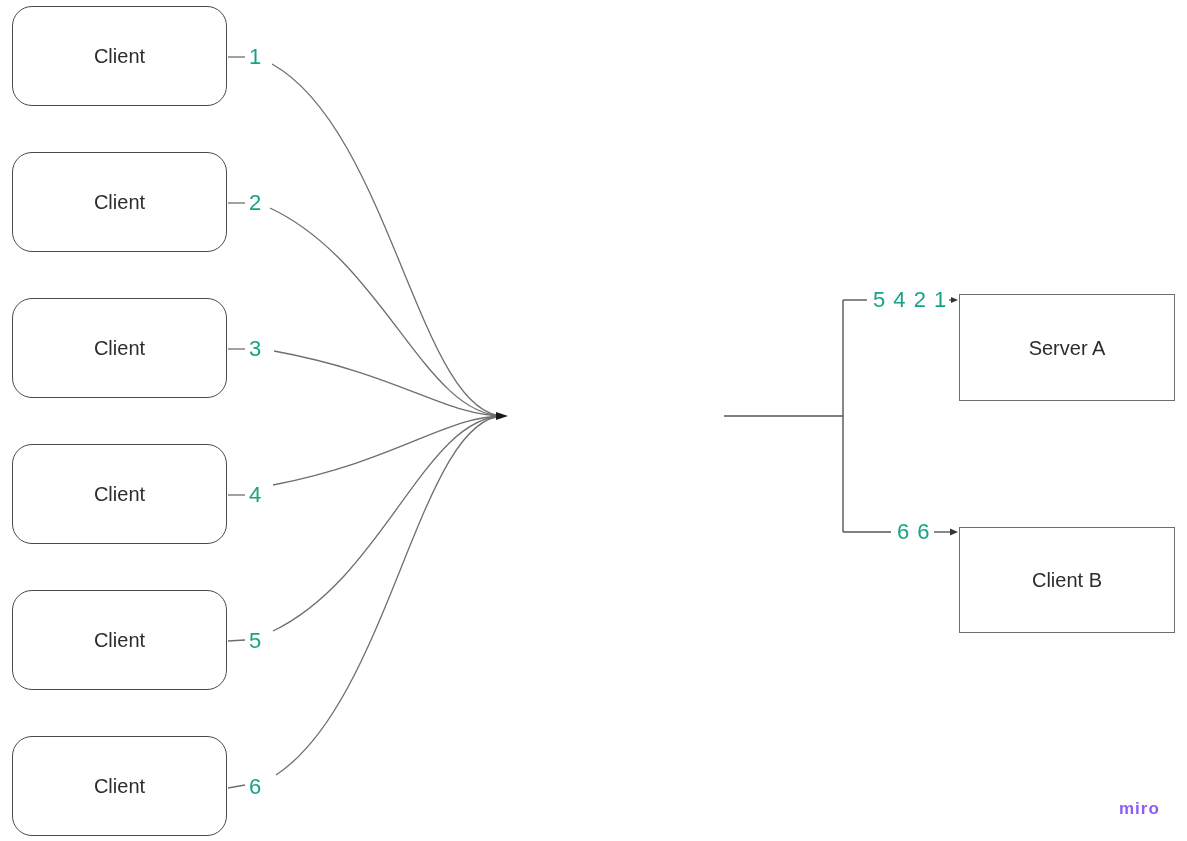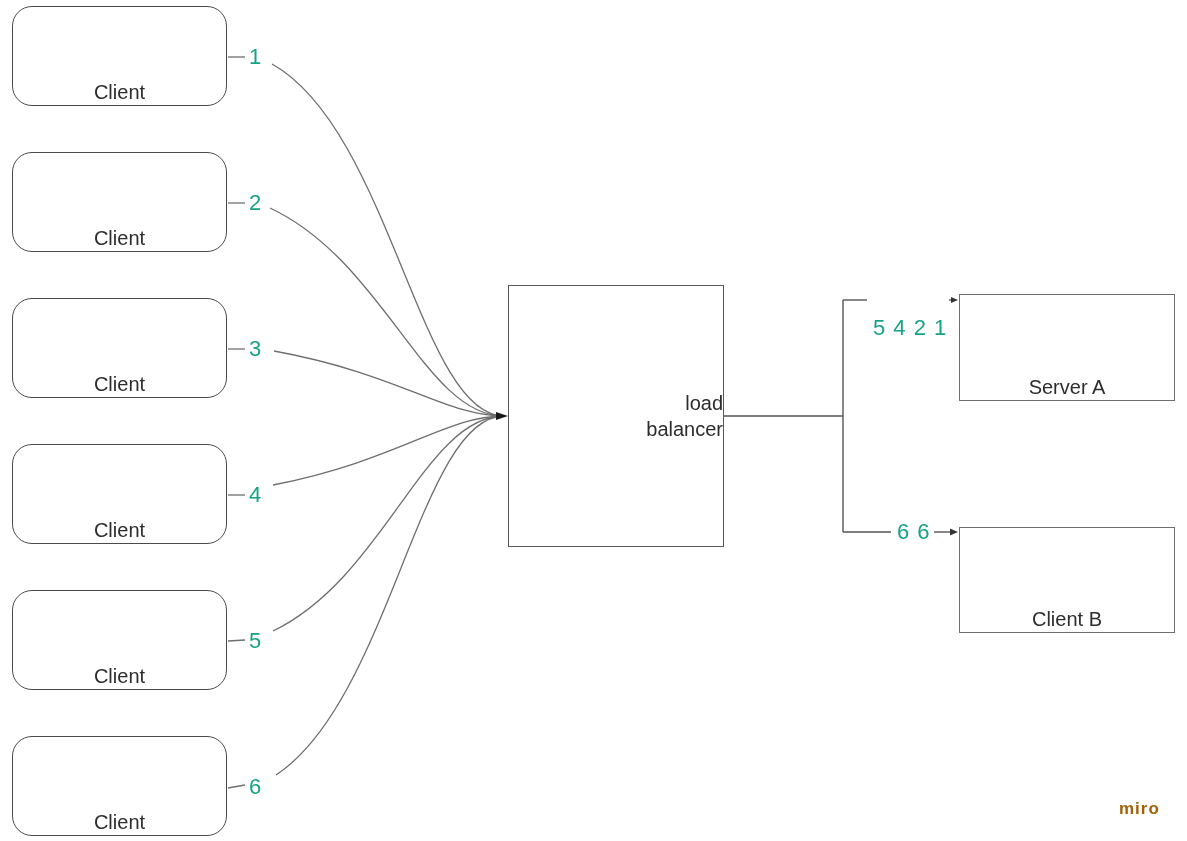--- a/index.html
+++ b/index.html
@@ -14,21 +14,21 @@
   #wires {
     position: absolute;
     left: 0; top: 0;
     width: 1187px; height: 841px;
   }
   .node {
     position: absolute;
     box-sizing: border-box;
     background: #ffffff;
     display: flex;
-    align-items: flex-end;
+    align-items: center;
     justify-content: center;
     text-align: center;
     color: #2d2d2d;
     font-size: 20px;
     line-height: 1.3;
   }
   .client {
     left: 12px;
     width: 215px;
     height: 100px;
@@ -64,30 +64,30 @@
     line-height: 22px;
     white-space: nowrap;
   }
   .num { left: 249px; }
   .num.n1 { top: 46px; }
   .num.n2 { top: 192px; }
   .num.n3 { top: 338px; }
   .num.n4 { top: 484px; }
   .num.n5 { top: 630px; }
   .num.n6 { top: 776px; }
-  .queue-a { left: 873px; top: 289px; letter-spacing: 1px; margin-top: 28px; }
+  .queue-a { left: 873px; top: 289px; letter-spacing: 1px; }
   .queue-b { left: 897px; top: 521px; letter-spacing: 1px; }
   .watermark {
     position: absolute;
     left: 1119px;
     top: 799px;
     font-size: 17px;
     font-weight: 700;
     letter-spacing: 1px;
-    color: #a16207;
+    color: #8b5cf6;
     user-select: none;
   }
 </style>
 </head>
 <body>
 
 <div id="canvas">
 
   <svg id="wires" viewBox="0 0 1187 841" xmlns="http://www.w3.org/2000/svg">
 
@@ -143,24 +143,20 @@
     <span>Client</span>
   </div>
 
   <span class="conn-label num n1">1</span>
   <span class="conn-label num n2">2</span>
   <span class="conn-label num n3">3</span>
   <span class="conn-label num n4">4</span>
   <span class="conn-label num n5">5</span>
   <span class="conn-label num n6">6</span>
 
-  <div class="node lb">
-    <span>load</span>
-    <span>balancer</span>
-  </div>
 
   <span class="conn-label queue-a">5 4 2 1</span>
   <span class="conn-label queue-b">6 6</span>
 
   <div class="node server sa">
     <span>Server A</span>
   </div>
   <div class="node server sb">
     <span>Client B</span>
   </div>

